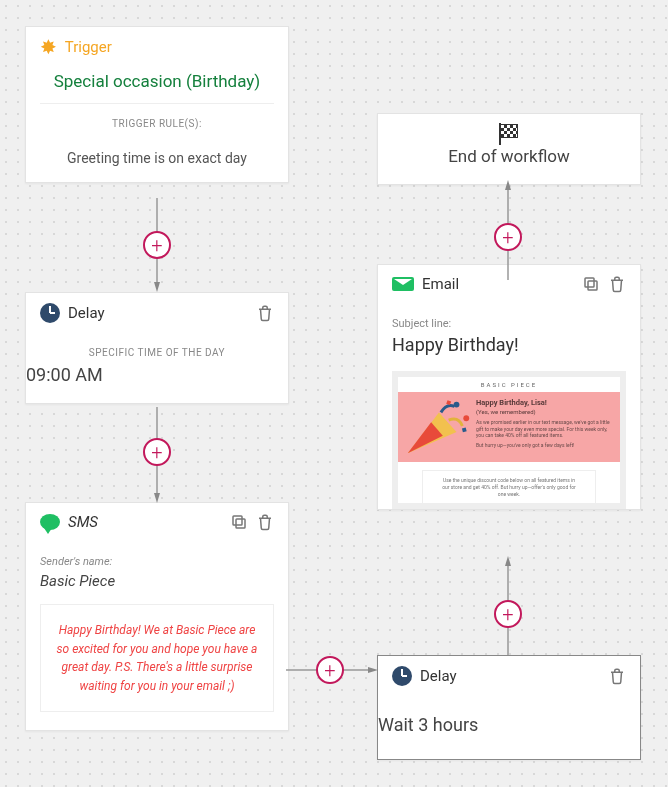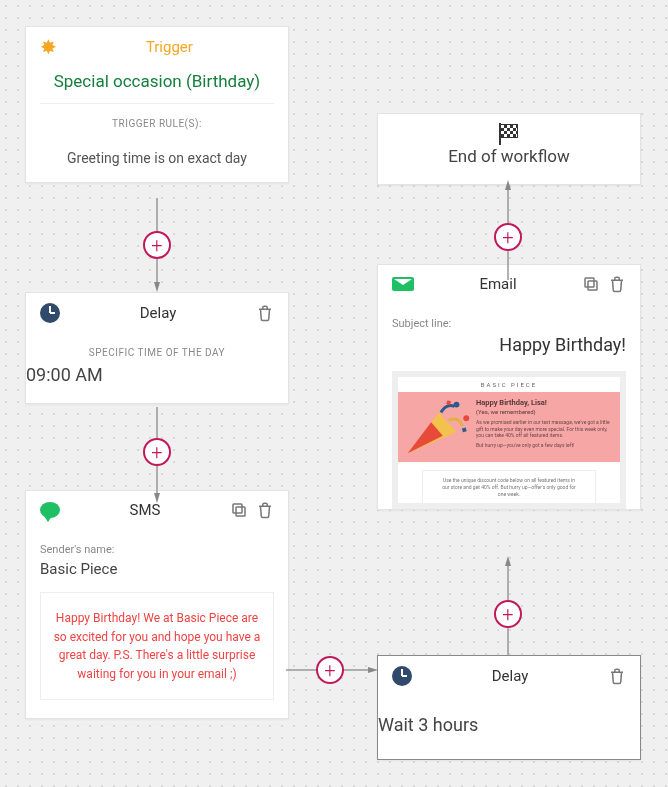--- a/index.html
+++ b/index.html
@@ -21,21 +21,21 @@
     box-shadow: 0 1px 2px rgba(0,0,0,0.05);
   }
   .node-header {
     display: flex;
     align-items: center;
     padding: 10px 14px;
     font-size: 15px;
     color: #333;
     gap: 8px;
   }
-  .node-header .title { flex: 1; text-align: center; }
+  .node-header .title { flex: 1; }
   .icon-btn {
     width: 18px; height: 18px;
     display: inline-flex; align-items:center; justify-content:center;
     color: #777;
   }
   .divider { border-top: 1px solid #eee; margin: 0 14px; }
   .subhead {
     font-size: 10px;
     letter-spacing: 0.5px;
     color: #888;
@@ -50,21 +50,20 @@
   }
   .bigtext {
     font-size: 18px;
     color: #444;
     margin: 6px 0 18px 0;
   }
   .mediumtext {
     font-size: 18px;
     color: #333;
     margin: 2px 0 16px 0;
-    text-align: right;
   }
   .bodybox {
     margin: 0 14px 18px 14px;
     border: 1px solid #eee;
     padding: 16px 10px;
     text-align: center;
     font-size: 12px;
     color: #ef4444;
     line-height: 1.55;
   }
@@ -198,21 +197,21 @@
     <span class="icon-btn trash">
       <svg viewBox="0 0 24 24" fill="none" stroke="#777" stroke-width="2">
           <path d="M4 7h16M9 7V5a2 2 0 012-2h2a2 2 0 012 2v2m-9 0l1 13a2 2 0 002 2h6a2 2 0 002-2l1-13"></path>
         </svg>
     </span>
   </div>
   <div class="subhead">SPECIFIC TIME OF THE DAY</div>
   <div class="bigtext">09:00 AM</div>
 </div>
 
-<div class="node" style="left:25px; top:490px; width:264px;">
+<div class="node" style="left:25px; top:502px; width:264px;font-style:italic;">
   <div class="node-header">
     <span class="chat-icon"></span>
     <span class="title">SMS</span>
     <span class="icon-btn dup">
       <svg viewBox="0 0 24 24" fill="none" stroke="#777" stroke-width="2">
           <rect x="8" y="8" width="12" height="12" rx="1"></rect>
           <rect x="4" y="4" width="12" height="12" rx="1"></rect>
         </svg>
     </span>
     <span class="icon-btn trash">

